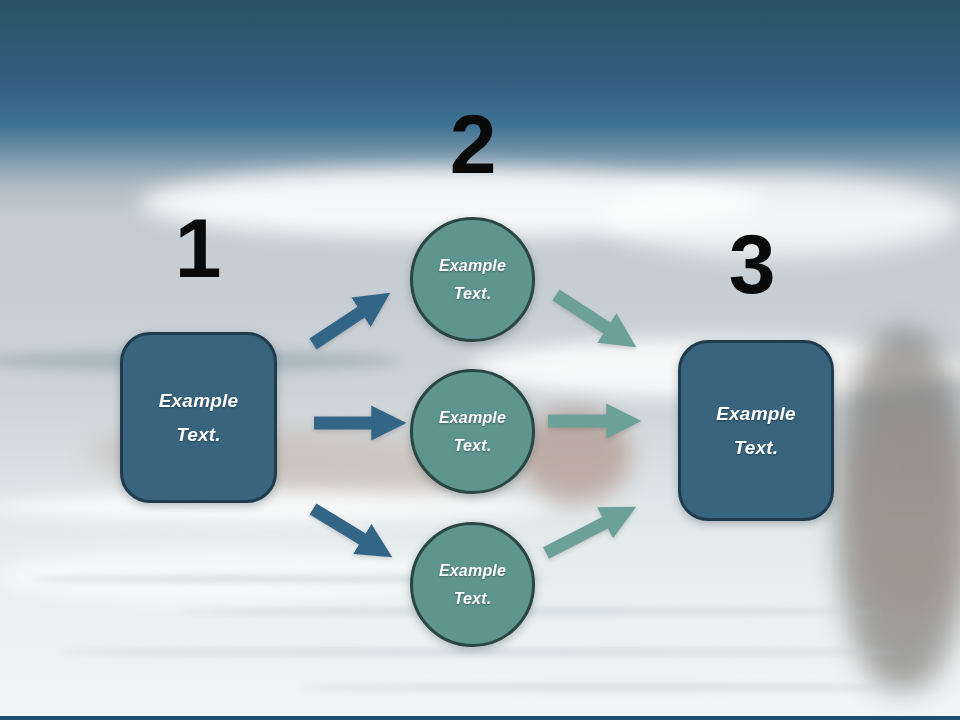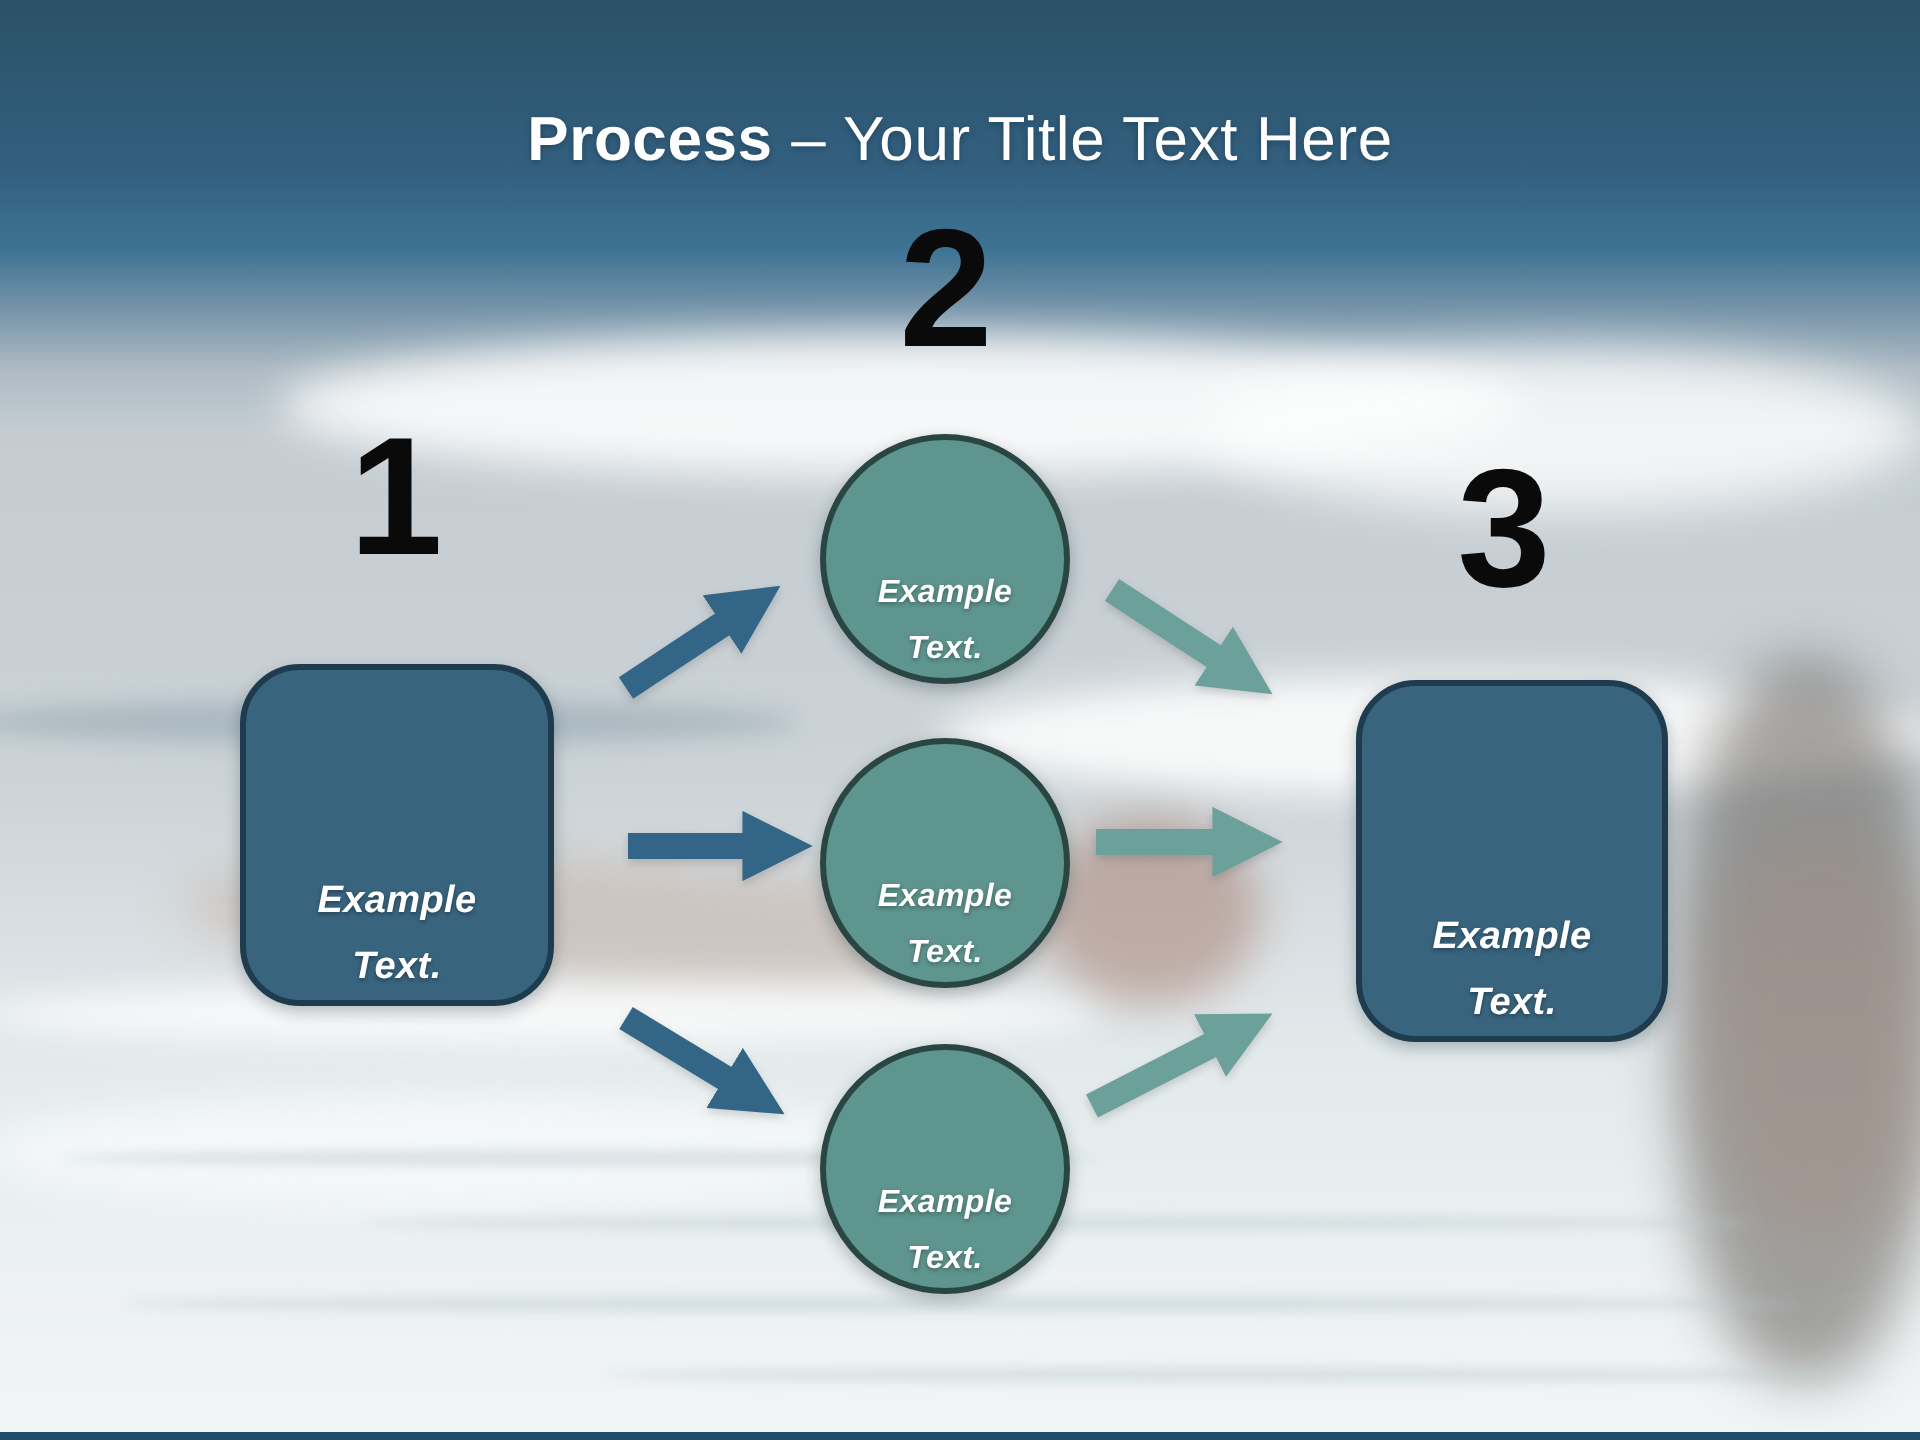--- a/index.html
+++ b/index.html
@@ -46,21 +46,21 @@
     font-size:84px;font-weight:bold;line-height:1;color:#0A0A0A;
   }
   .num1{left:198px;top:206px;}
   .num2{left:473px;top:102px;}
   .num3{left:752px;top:222px;}
   
   .arrows{position:absolute;left:0;top:0;z-index:2;filter:drop-shadow(0 2px 2px rgba(0,0,0,.15));}
   
   .node{
     position:absolute;z-index:3;box-sizing:border-box;
-    display:flex;align-items:flex-end;justify-content:center;text-align:center;
+    display:flex;align-items:center;justify-content:center;text-align:center;
     box-shadow:0 3px 8px rgba(15,35,48,.28);
   }
   .box{background:#38647E;border:3px solid #1E3C4E;border-radius:30px;}
   .box-left{left:120px;top:332px;width:157px;height:171px;}
   .box-right{left:678px;top:340px;width:156px;height:181px;}
   .circle{background:#5F958F;border:3px solid #2A4643;border-radius:50%;width:125px;height:125px;}
   .circle-top{left:410px;top:217px;}
   .circle-mid{left:410px;top:369px;}
   .circle-bot{left:410px;top:522px;}
   .node-label{
@@ -87,23 +87,20 @@
     <div class="decor skin-right"></div>
     <div class="decor pool-edge"></div>
     <div class="decor sparkle"></div>
     <div class="decor ripple r1"></div>
     <div class="decor ripple r2"></div>
     <div class="decor ripple r3"></div>
     <div class="decor ripple r4"></div>
     <div class="bottom-strip"></div>
   </div>
 
-  <div class="title">
-    <span class="title-bold">Process</span><span class="title-rest">– Your Title Text Here</span>
-  </div>
 
   <div class="num num1">1</div>
   <div class="num num2">2</div>
   <div class="num num3">3</div>
 
   <svg class="arrows" width="960" height="720" viewBox="0 0 960 720">
     <defs>
       <marker id="headDark" viewBox="0 0 10 10" refX="2.5" refY="5" markerWidth="2.7" markerHeight="2.7" orient="auto">
         <path d="M0,0 L10,5 L0,10 Z" fill="#336587"></path>
       </marker>

